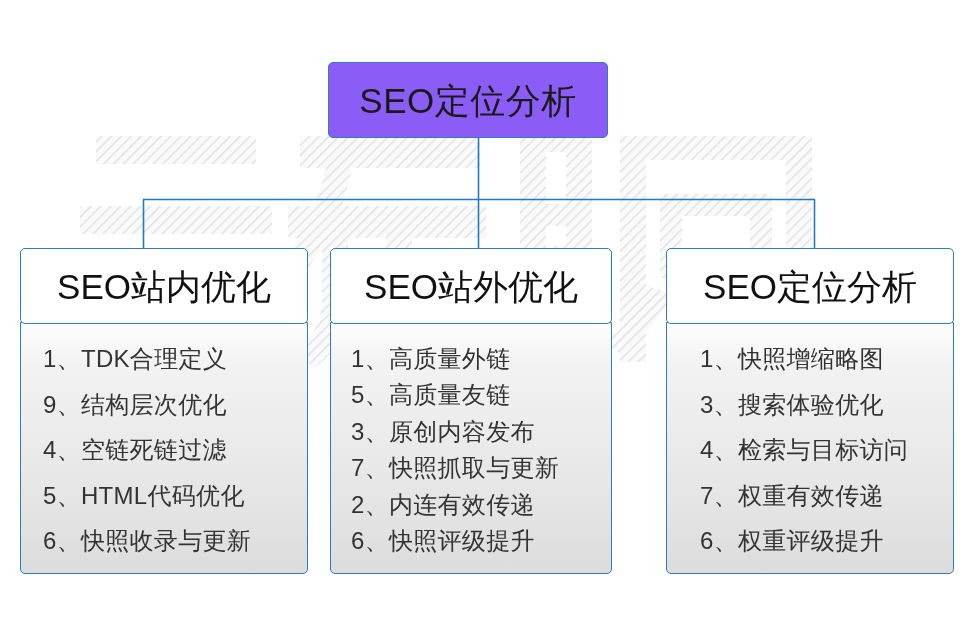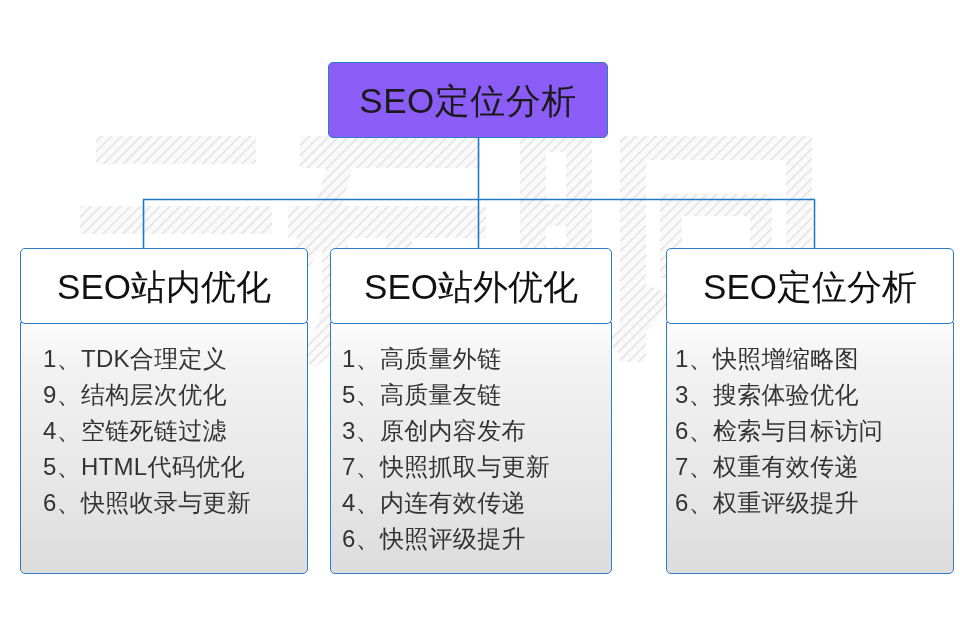--- a/index.html
+++ b/index.html
@@ -104,27 +104,27 @@
     border-radius: 0 0 5px 5px;
     background: linear-gradient(to bottom,
                 #fdfdfd 0%,
                 #f2f2f2 18%,
                 #e9e9e9 55%,
                 #e2e2e2 82%,
                 #dcdcdc 100%);
     padding: 18px 0 14px 0;
     display: flex;
     flex-direction: column;
-    justify-content: flex-start;
+    justify-content: space-between;
     position: relative;
     z-index: 1;
   }
   .col-0 .col-body { padding-left: 22px; }
-  .col-1 .col-body { padding-left: 11px; }
-  .col-2 .col-body { padding-left: 8px; }
+  .col-1 .col-body { padding-left: 20px; }
+  .col-2 .col-body { padding-left: 33px; }
 
   .bullet {
     font-size: 24px;
     color: #333333;
     line-height: 36px;
     white-space: nowrap;
     letter-spacing: 0.3px;
   }
 </style>
 </head>
@@ -204,31 +204,31 @@
 
   <div class="column col-1">
     <div class="col-head">
       <span class="col-head-label">SEO站外优化</span>
     </div>
     <div class="col-body">
       <div class="bullet">1、高质量外链</div>
       <div class="bullet">5、高质量友链</div>
       <div class="bullet">3、原创内容发布</div>
       <div class="bullet">7、快照抓取与更新</div>
-      <div class="bullet">4、内连有效传递</div>
+      <div class="bullet">2、内连有效传递</div>
       <div class="bullet">6、快照评级提升</div>
     </div>
   </div>
 
   <div class="column col-2">
     <div class="col-head">
       <span class="col-head-label">SEO定位分析</span>
     </div>
     <div class="col-body">
       <div class="bullet">1、快照增缩略图</div>
       <div class="bullet">3、搜索体验优化</div>
-      <div class="bullet">6、检索与目标访问</div>
+      <div class="bullet">4、检索与目标访问</div>
       <div class="bullet">7、权重有效传递</div>
       <div class="bullet">6、权重评级提升</div>
     </div>
   </div>
 
 </div>
 
 </body></html>

